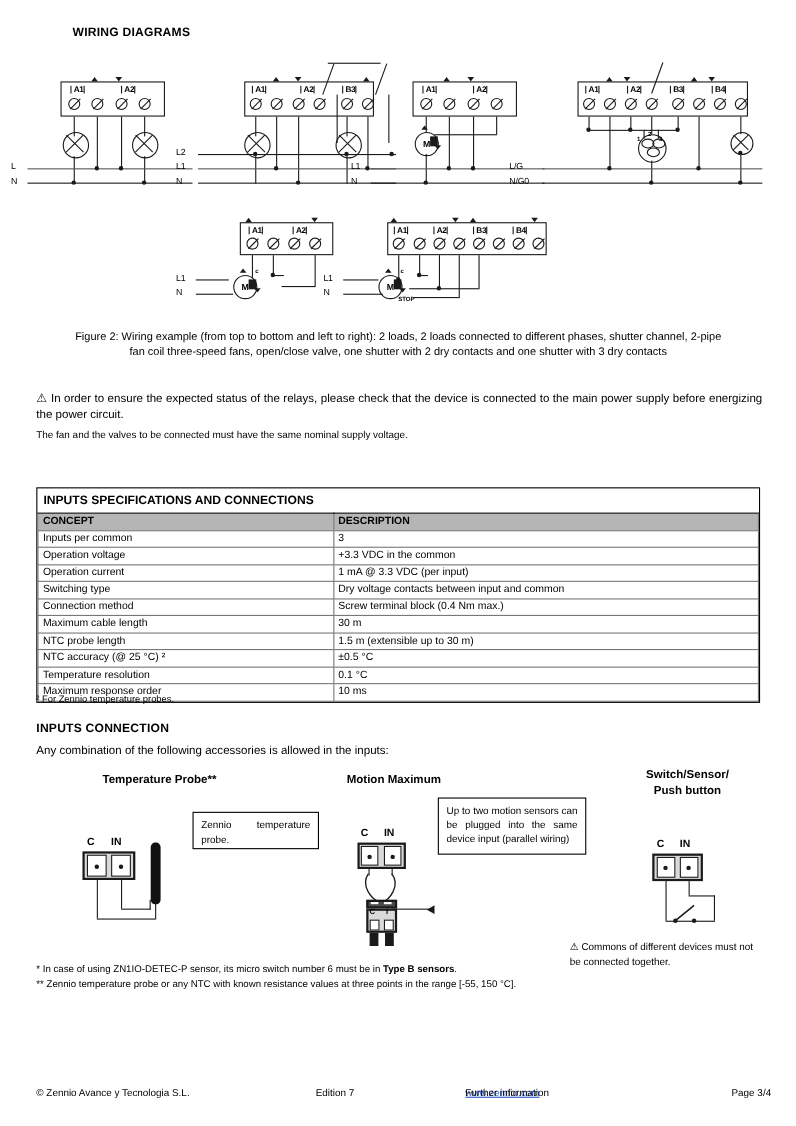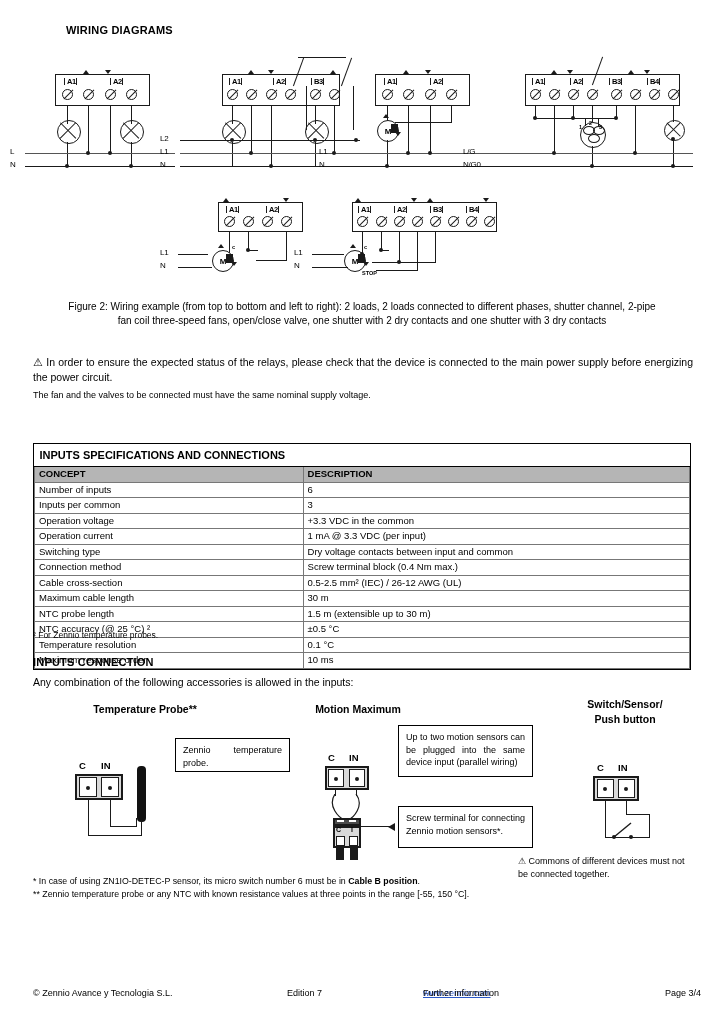--- a/index.html
+++ b/index.html
@@ -364,46 +364,38 @@
         </colgroup>
       <tbody>
         <tr class="t-title">
             <td colspan="2">INPUTS SPECIFICATIONS AND CONNECTIONS</td>
           </tr>
         <tr class="t-head">
           <td>CONCEPT</td>
           <td>DESCRIPTION</td>
         </tr>
         <tr>
-            <td>Number of inputs</td>
-            <td>6</td>
-          </tr>
-        <tr>
             <td>Inputs per common</td>
             <td>3</td>
           </tr>
         <tr>
             <td>Operation voltage</td>
             <td>+3.3 VDC in the common</td>
           </tr>
         <tr>
             <td>Operation current</td>
             <td>1 mA @ 3.3 VDC (per input)</td>
           </tr>
         <tr>
             <td>Switching type</td>
             <td>Dry voltage contacts between input and common</td>
           </tr>
         <tr>
             <td>Connection method</td>
             <td>Screw terminal block (0.4 Nm max.)</td>
-          </tr>
-        <tr>
-            <td>Cable cross-section</td>
-            <td>0.5-2.5 mm² (IEC) / 26-12 AWG (UL)</td>
           </tr>
         <tr>
             <td>Maximum cable length</td>
             <td>30 m</td>
           </tr>
         <tr>
             <td>NTC probe length</td>
             <td>1.5 m (extensible up to 30 m)</td>
           </tr>
         <tr>
@@ -465,21 +457,20 @@
     <div class="sq" style="left:24px;top:68px;width:7px;height:2px;background:#fff;"></div>
     <div class="term" style="left:8px;top:74px;width:28px;height:22px;"></div>
     <div class="cl" style="left:11px;top:74px;font-size:7px;">C</div>
     <div class="cl" style="left:26px;top:74px;font-size:7px;">I</div>
     <div class="term-slot" style="left:11px;top:84px;width:9px;height:10px;"></div>
     <div class="term-slot" style="left:24px;top:84px;width:9px;height:10px;"></div>
     <div class="sq" style="left:11px;top:96px;width:8px;height:12px;"></div>
     <div class="sq" style="left:25px;top:96px;width:8px;height:12px;"></div>
   </div>
   <div class="callout" style="left:398px;top:725px;width:135px;height:52px;">Up to two motion sensors can be plugged into the same device input (parallel wiring)</div>
-  <div class="callout" style="left:398px;top:806px;width:135px;height:42px;">Screw terminal for connecting Zennio motion sensors*.</div>
   <div class="arrowL" style="left:388px;top:823px;"></div>
   <div class="wire wh" style="left:356px;top:826px;width:36px;"></div>
 
   <div class="acc-title" style="left:550px;top:698px;width:150px;">Switch/Sensor/</div>
   <div class="acc-title" style="left:550px;top:713px;width:150px;">Push button</div>
   <div style="position:absolute;left:593px;top:762px;width:100px;height:90px;">
     <div class="cl" style="left:4px;top:0px;">C</div>
     <div class="cl" style="left:25px;top:0px;">IN</div>
     <div class="term" style="left:0px;top:14px;width:46px;height:25px;"></div>
     <div class="term-slot" style="left:4px;top:17px;width:17px;height:19px;"></div>
@@ -497,21 +488,21 @@
       <line x1="5" y1="17" x2="22" y2="3" stroke="#1a1a1a" stroke-width="1.4"></line>
     </svg>
   </div>
 
   <div class="rightnote">
     <span>⚠</span>
     <span>Commons of different devices must not be connected together.</span>
   </div>
 
   <div class="fn" id="footnote-1">
-    <span>* In case of using ZN1IO-DETEC-P sensor, its micro switch number 6 must be in </span><b>Cable B position</b><span>.</span>
+    <span>* In case of using ZN1IO-DETEC-P sensor, its micro switch number 6 must be in </span><b>Type B sensors</b><span>.</span>
   </div>
   <div class="fn" id="footnote-2">** Zennio temperature probe or any NTC with known resistance values at three points in the range [-55, 150 °C].</div>
 
   <div class="pfoot">
     <span id="foot-copyright">© Zennio Avance y Tecnologia S.L.</span>
     <span id="foot-edition">Edition 7</span>
     <span id="foot-further"><span>Further information </span><a class="lnk" href="#">www.zennio.com</a></span>
     <span id="foot-page">Page 3/4</span>
   </div>
 

